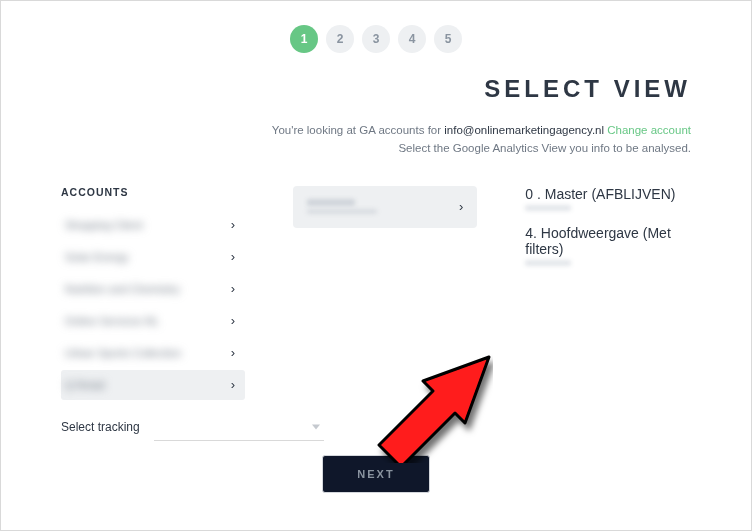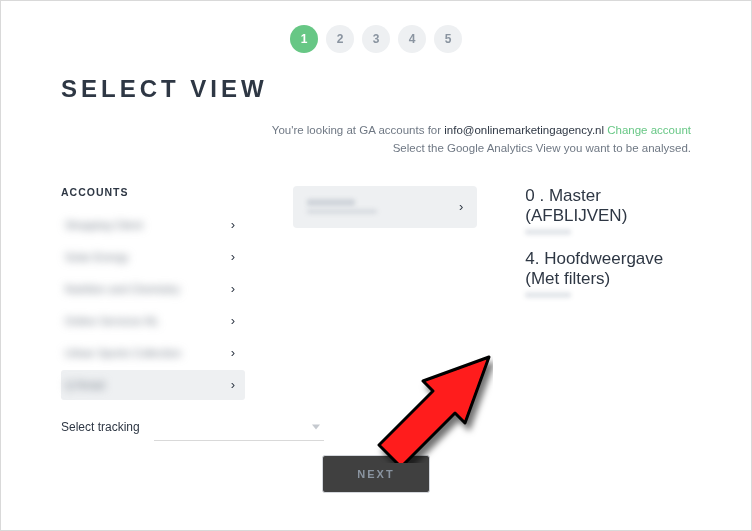--- a/index.html
+++ b/index.html
@@ -15,21 +15,21 @@
   .wrap { padding: 24px 60px 18px; }
   .stepper { display: flex; justify-content: center; gap: 8px; margin-bottom: 22px; }
   .step {
     width: 28px; height: 28px; border-radius: 50%;
     display: flex; align-items: center; justify-content: center;
     background: #eef0f2; color: #8a94a0; font-size: 12px; font-weight: 600;
     cursor: pointer;
   }
   .step.active { background: #67c785; color: #fff; }
   h1.title {
-    text-align: left; font-size: 24px; letter-spacing: 4px;
+    text-align: right; font-size: 24px; letter-spacing: 4px;
     font-weight: 600; color: #2e3744; margin-bottom: 18px;
   }
   .intro { text-align: right; font-size: 11.5px; color: #6f7884; line-height: 1.6; margin-bottom: 28px; }
   .intro .email { color: #2e3744; }
   .intro .change { color: #67c785; cursor: pointer; }
   .cols { display: flex; gap: 48px; }
   .col { flex: 1 1 0; min-width: 0; }
   .col.views { flex: 0.9; }
   .col-head {
     font-size: 10.5px; letter-spacing: 1px; font-weight: 700;
@@ -44,21 +44,21 @@
   .list-item .blur { filter: blur(4px); color: #6f7884; }
   .chev { color: #2e3744; font-size: 13px; }
   .prop-card {
     background: #eef0f2; border-radius: 4px; height: 42px;
     display: flex; align-items: center; justify-content: space-between;
     padding: 0 14px; cursor: pointer;
   }
   .prop-card .lines { display: flex; flex-direction: column; gap: 3px; }
   .prop-card .l1 { width: 48px; height: 7px; background: #cfd4da; border-radius: 2px; filter: blur(2px); }
   .prop-card .l2 { width: 70px; height: 5px; background: #d8dce1; border-radius: 2px; filter: blur(2px); }
-  .views-list { font-size: 17px; }
+  .views-list { font-size: 14px; }
   .view-item { margin-bottom: 14px; cursor: pointer; }
   .view-item .vname { color: #2e3744; margin-bottom: 3px; }
   .view-item .vsub { width: 46px; height: 6px; background: #e3e6ea; border-radius: 2px; filter: blur(2px); }
   .tracking-row {
     display: flex; align-items: center; 
     gap: 14px; margin-top: 12px; margin-bottom: 14px;
     position: relative;
   }
   .tracking-label { font-size: 12px; color: #2e3744; }
   .tracking-select {
@@ -68,21 +68,21 @@
   }
   .sel-wrap { position: relative; }
   .sel-wrap::after {
     content: ""; position: absolute; right: 4px; top: 50%;
     width: 0; height: 0; border-left: 4px solid transparent;
     border-right: 4px solid transparent; border-top: 5px solid #c5c9cf;
     transform: translateY(-50%); pointer-events: none;
   }
   .next-row { display: flex; justify-content: center; }
   .next-btn {
-    border: 1px solid #d4d7dc; background: #404040; color: #8a94a0;
+    border: 1px solid #d4d7dc; background: #0f172a; color: #8a94a0;
     font-size: 11px; letter-spacing: 2px; font-weight: 700;
     padding: 12px 34px; border-radius: 3px; cursor: pointer;
   }
   .arrow-svg {
     position: absolute; left: 372px; top: 352px; width: 120px; height: 110px;
     pointer-events: none;
   }
 </style>
 </head>
 <body>
@@ -96,21 +96,21 @@
     <div class="step">5</div>
   </div>
 
   <h1 class="title">SELECT VIEW</h1>
 
   <div class="intro">
     <div>
       <span>You're looking at GA accounts for </span><span class="email">info@onlinemarketingagency.nl</span>
       <span class="change">Change account</span>
     </div>
-    <div>Select the Google Analytics View you want to be analysed.</div>
+    <div>Select the Google Analytics View you info to be analysed.</div>
   </div>
 
   <div class="cols">
     <div class="col">
       <div class="col-head">ACCOUNTS</div>
       <div class="list-item">
         <span class="blur">Shopping Client</span>
         <span class="chev">›</span>
       </div>
       <div class="list-item">

